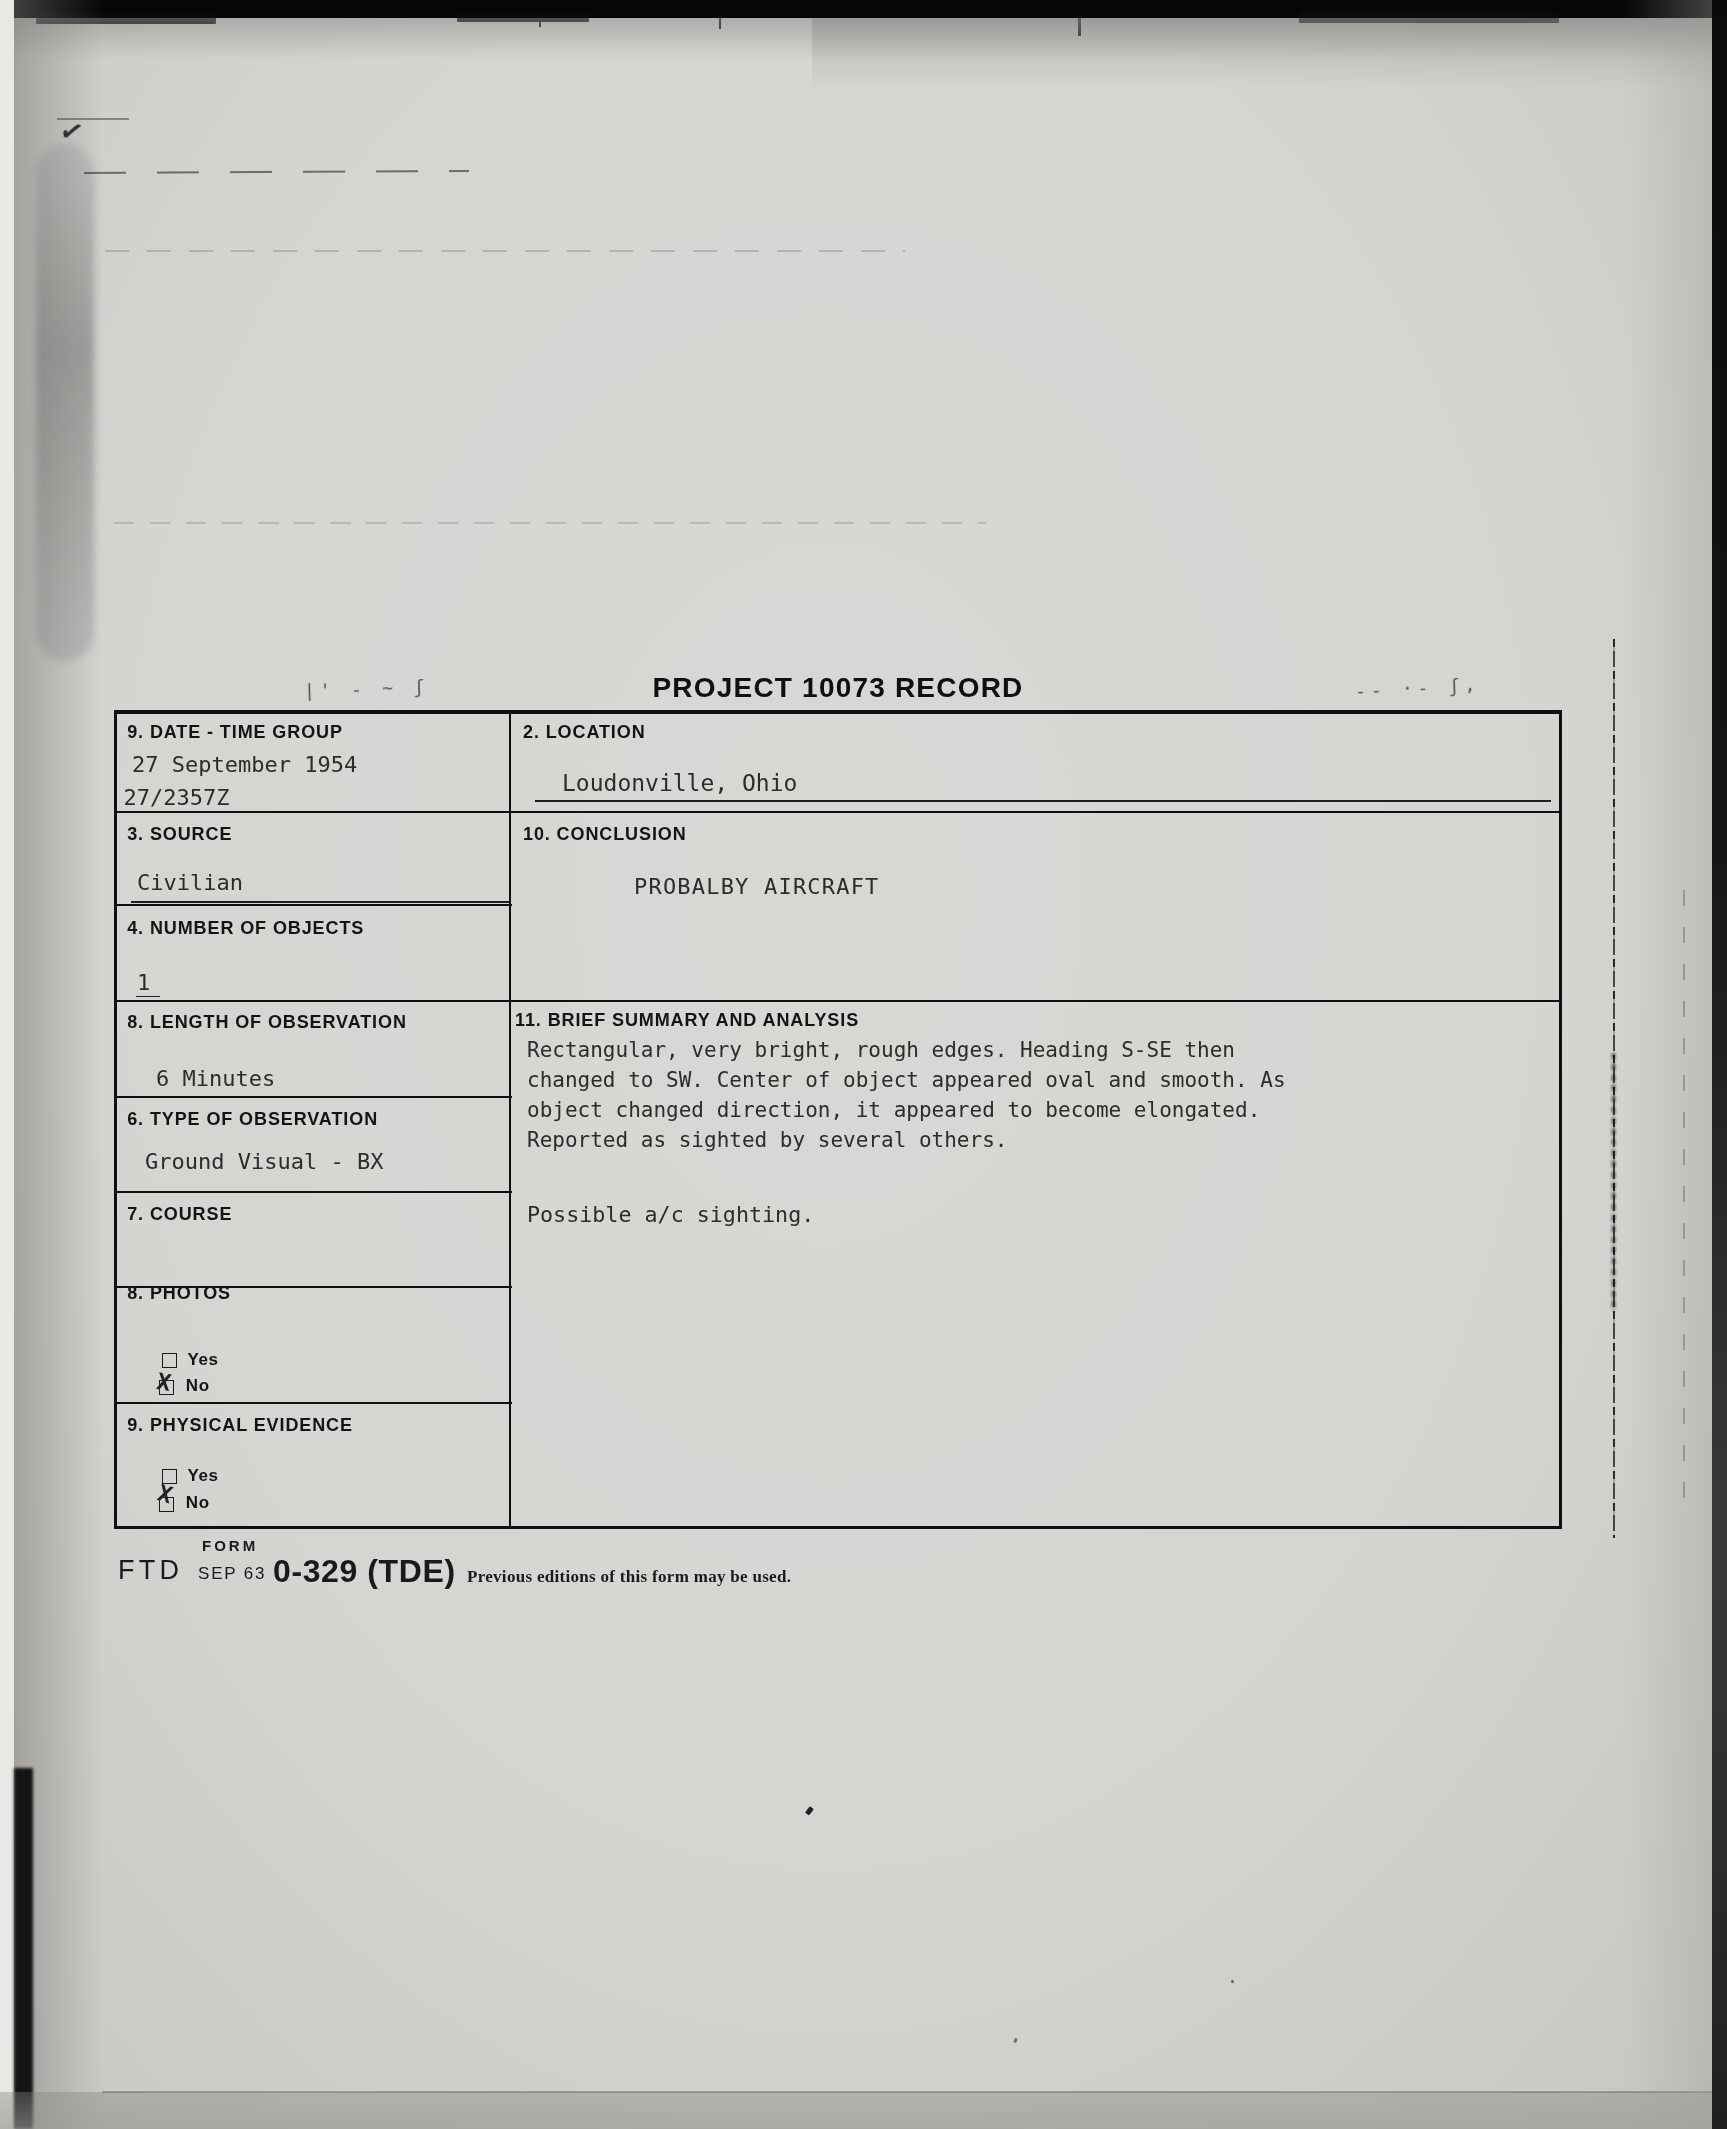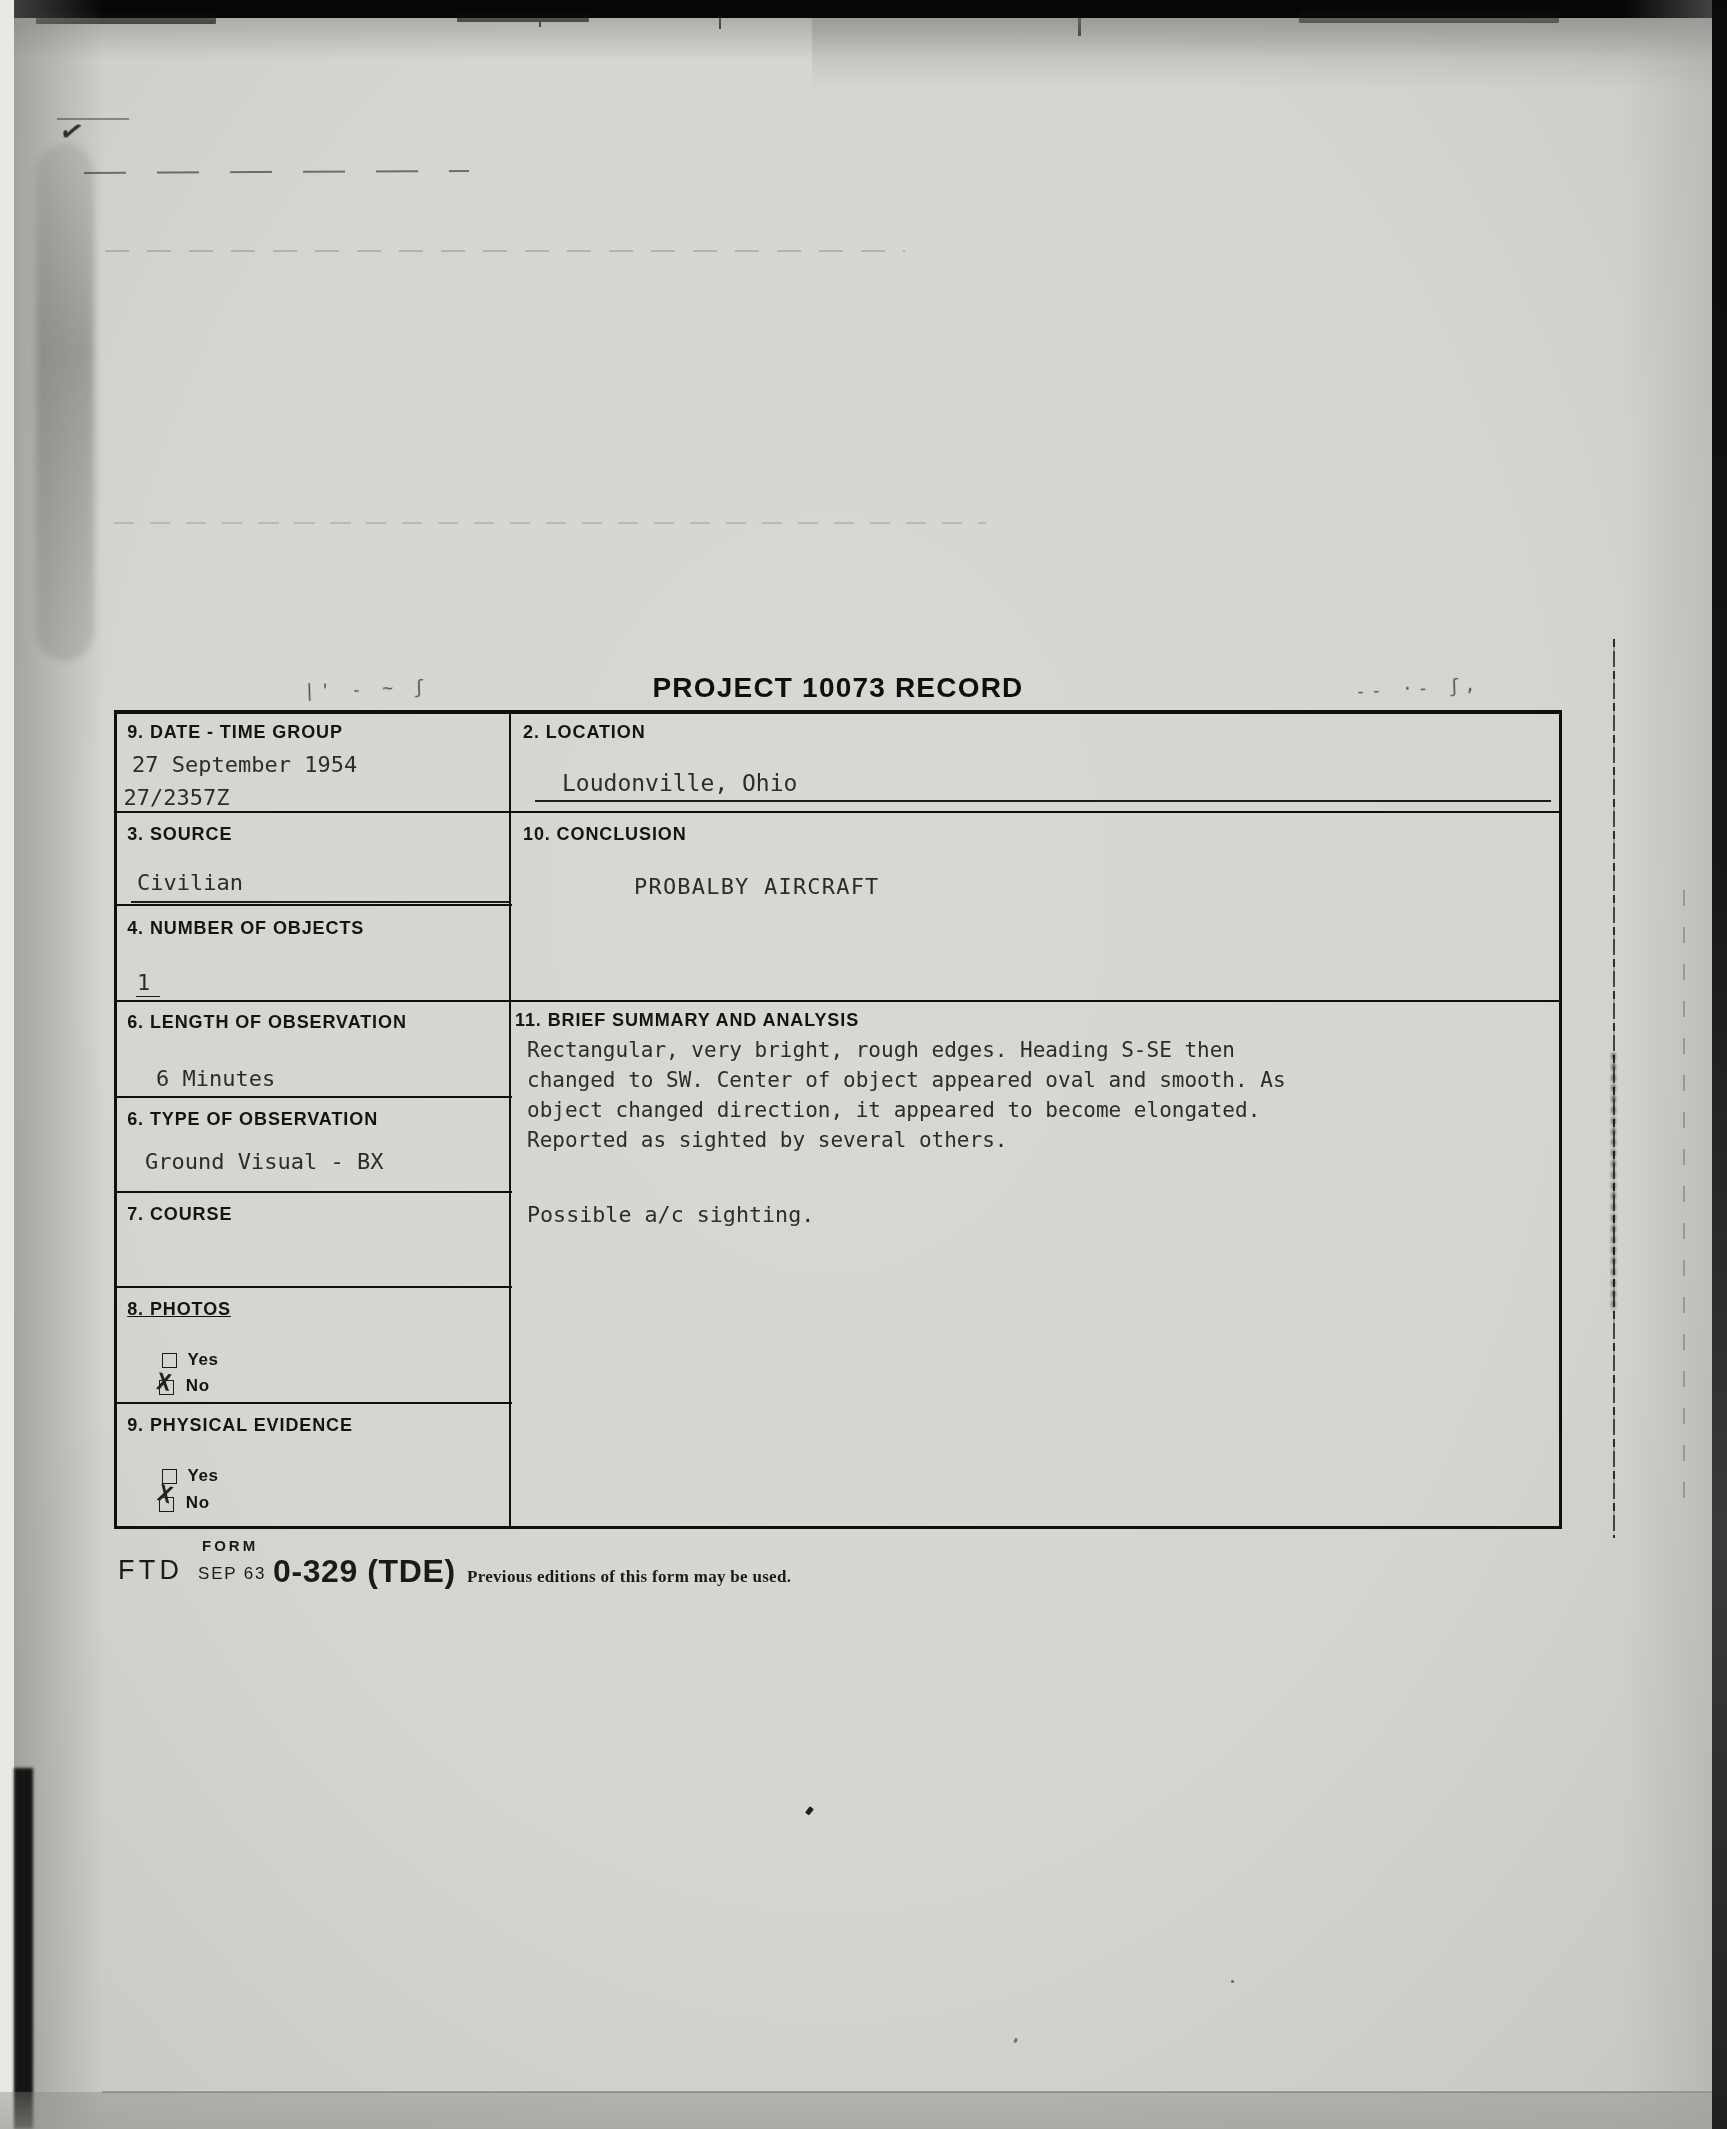--- a/index.html
+++ b/index.html
@@ -161,37 +161,37 @@
     <div class="lbl" style="left:13.2px;top:114px;">3. SOURCE</div>
     <div class="uline" style="left:17px;top:191px;width:378px;"></div>
     <div class="typed fs37" style="left:23px;top:160px;">Civilian</div>
 
     <div class="lbl" style="left:409px;top:114px;">10. CONCLUSION</div>
     <div class="typed fs37" style="left:520px;top:164px;letter-spacing:1.2px;">PROBALBY AIRCRAFT</div>
 
     <div class="lbl" style="left:13.2px;top:208px;">4. NUMBER OF OBJECTS</div>
     <div class="typed fs37" style="left:21.7px;top:260px;border-bottom:1.8px solid #1d1d1b;padding:0 9.6px 1.2px 1.2px;">1</div>
 
-    <div class="lbl" style="left:13.2px;top:302px;">6. LENGTH OF OBSERVATION</div>
+    <div class="lbl" style="left:13.2px;top:302px;">8. LENGTH OF OBSERVATION</div>
     <div class="typed fs37" style="left:42px;top:356px;">6 Minutes</div>
 
     <div class="lbl" style="left:401px;top:300px;">11. BRIEF SUMMARY AND ANALYSIS</div>
     <div class="summary">Rectangular, very bright, rough edges. Heading S-SE then
 changed to SW. Center of object appeared oval and smooth. As
 object changed direction, it appeared to become elongated.
 Reported as sighted by several others.</div>
     <div class="note">Possible a/c sighting.</div>
 
     <div class="lbl" style="left:13.2px;top:399px;">6. TYPE OF OBSERVATION</div>
     <div class="typed fs37" style="left:31px;top:439px;">Ground Visual - BX</div>
 
     <div class="lbl" style="left:13.2px;top:494px;">7. COURSE</div>
     <div class="typed fs37" style="left:36px;top:529px;"></div>
 
-    <div class="lbl" style="left:13.2px;top:589px;text-decoration:underline;">8. PHOTOS</div>
+    <div class="lbl" style="left:13.2px;top:573px;">8. PHOTOS</div>
     <div class="checkrow" style="left:41px;top:639px;">
       <span class="cbox"></span>
       <span class="clabel">Yes</span>
     </div>
     <div class="checkrow" style="left:38px;top:665px;">
       <span class="xwrap">
         <span class="cbox"></span>
         <span class="xmark x-a">X</span>
       </span>
       <span class="clabel">No</span>

